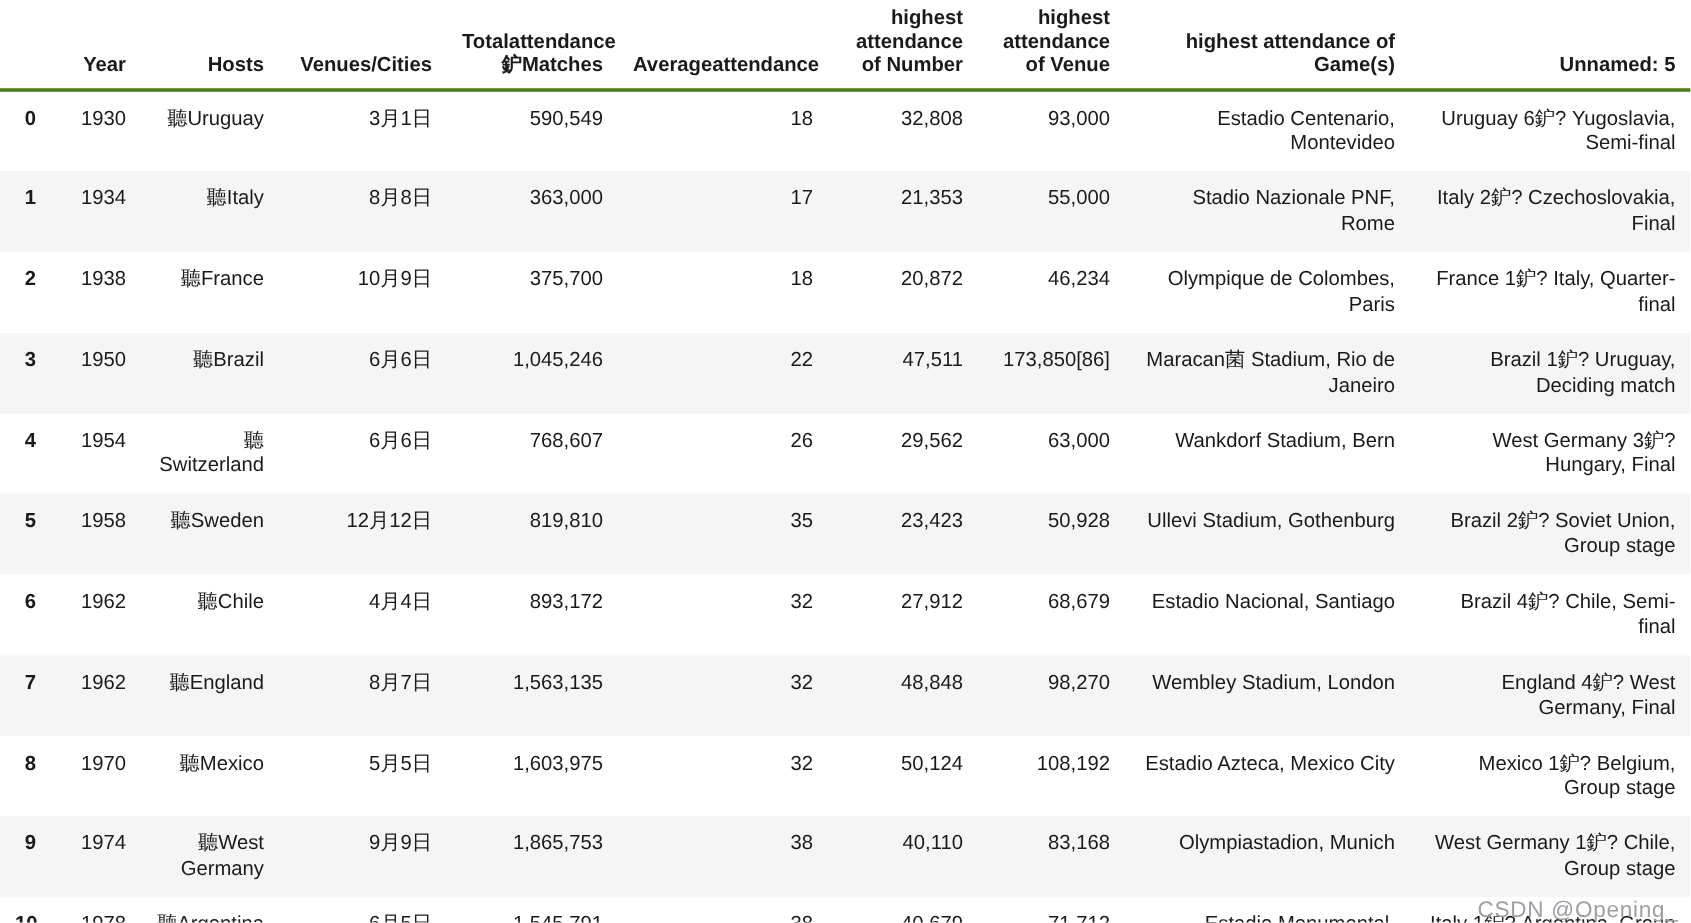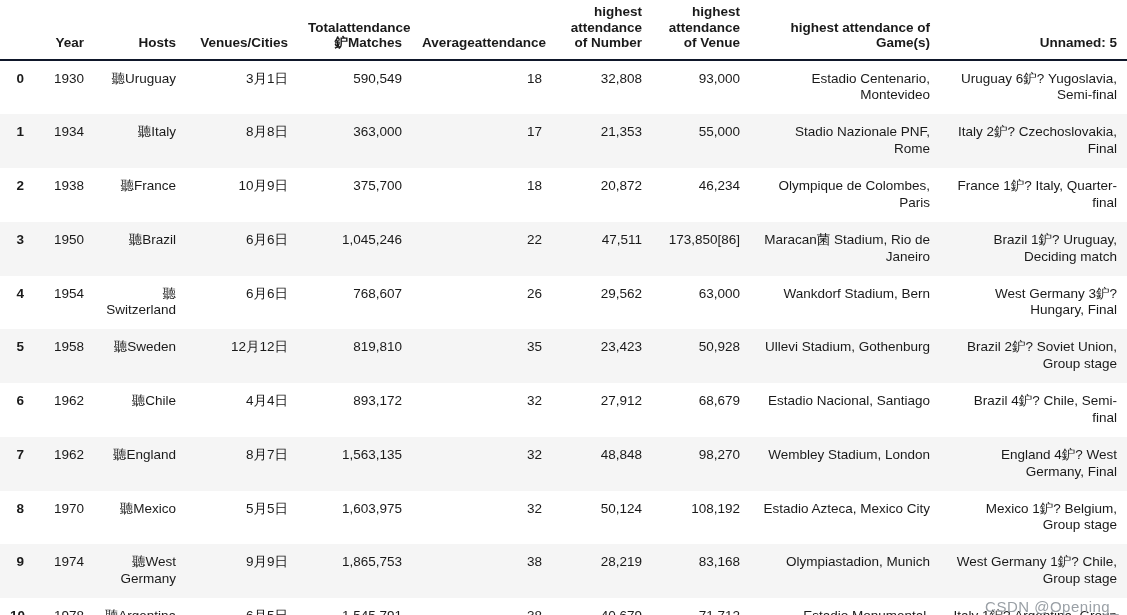--- a/index.html
+++ b/index.html
@@ -21,21 +21,21 @@
     height: 615px;
     position: relative;
     overflow: hidden;
   }
   table.df {
     border-collapse: collapse;
     width: 1127px;
     table-layout: fixed;
   }
   table.df thead th {
-    border-bottom: 2px solid #0f172a;
+    border-bottom: 2px solid #4d7c0f;
     vertical-align: bottom;
     padding: 4px 10px 8px 10px;
     font-weight: bold;
     font-size: 13.5px;
     color: #1a1a1a;
     line-height: 1.15;
     text-align: right;
     background: #ffffff;
   }
   table.df thead th.idxcol {
@@ -225,21 +225,21 @@
         <td>Estadio Azteca, Mexico City</td>
         <td>Mexico 1鈩? Belgium, Group stage</td>
       </tr>
       <tr class="odd">
         <td class="idxcol">9</td>
         <td>1974</td>
         <td>聽West Germany</td>
         <td>9月9日</td>
         <td>1,865,753</td>
         <td>38</td>
-        <td>28,219</td>
+        <td>40,110</td>
         <td>83,168</td>
         <td>Olympiastadion, Munich</td>
         <td>West Germany 1鈩? Chile, Group stage</td>
       </tr>
       <tr class="even">
         <td class="idxcol">10</td>
         <td>1978</td>
         <td>聽Argentina</td>
         <td>6月5日</td>
         <td>1,545,791</td>

